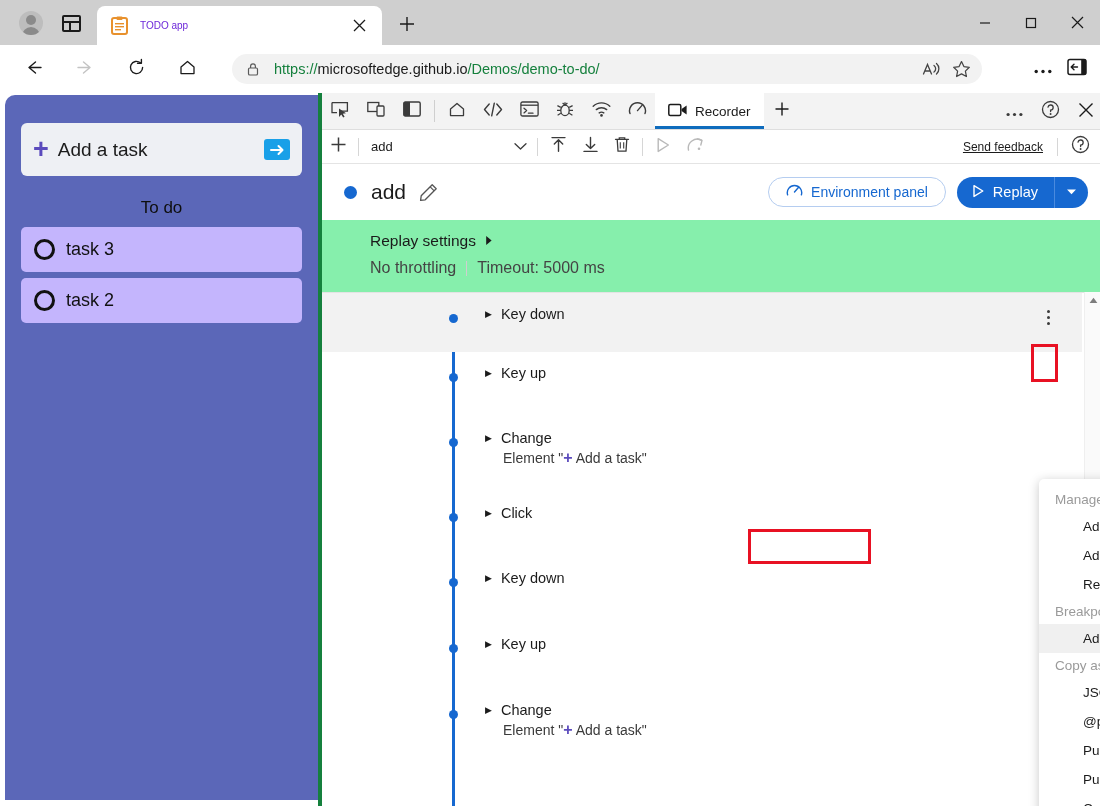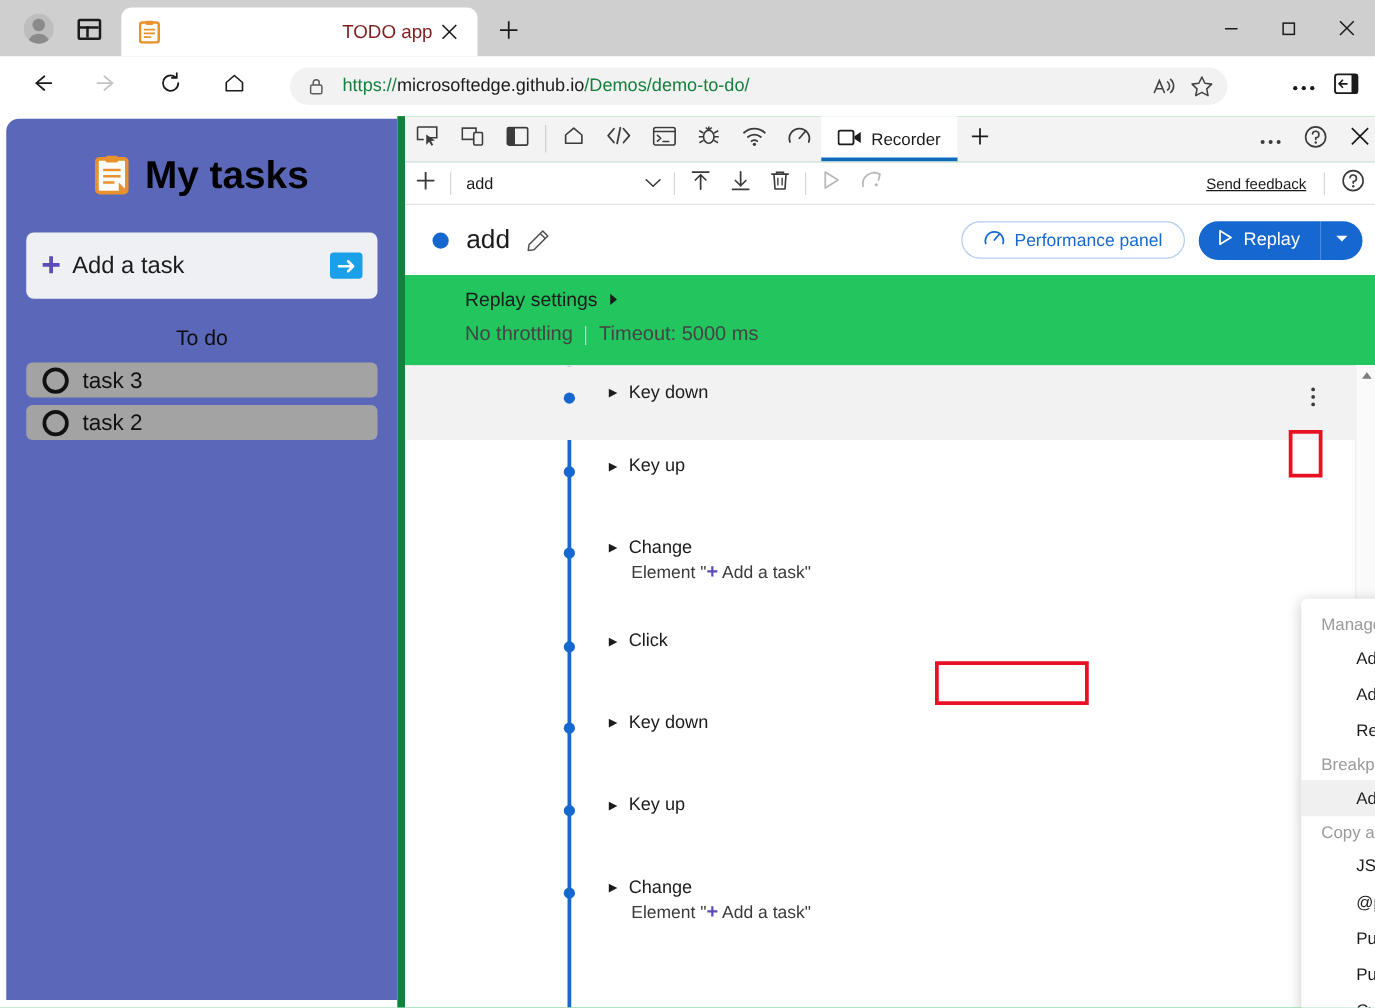--- a/index.html
+++ b/index.html
@@ -50,22 +50,22 @@
   }
   .tab {
     position: absolute; left: 97px; top: 6px; width: 285px; height: 39px;
     background: #ffffff; border-radius: 8px 8px 0 0;
     display: flex; align-items: center; padding: 0 10px 0 14px;
   }
   .tab-favicon {
     width: 17px; height: 19px; flex: 0 0 auto; position: relative; margin-right: 12px;
   }
   .tab-title {
-    font-size: 15px; color: #7f1d1d; flex: 1 1 auto;
-    white-space: nowrap; overflow: hidden; text-overflow: ellipsis; text-align: right;
+    font-size: 10px; color: #6d28d9; flex: 1 1 auto;
+    white-space: nowrap; overflow: hidden; text-overflow: ellipsis;
   }
   .tab-close {
     width: 26px; height: 26px; display: flex; align-items: center; justify-content: center;
     color: #1b1b1b; flex: 0 0 auto;
   }
   .newtab-btn {
     position: absolute; left: 392px; top: 11px; width: 30px; height: 30px;
     display: flex; align-items: center; justify-content: center; color: #1b1b1b;
   }
   .wincontrols { position: absolute; right: 0; top: 0; height: 45px; display: flex; }
@@ -125,33 +125,33 @@
   .add-plus { color: #5b4bbd; font-size: 27px; font-weight: bold; line-height: 1; margin-right: 9px; }
   .add-task-text { font-size: 19px; color: #1b1b1b; flex: 1 1 auto; }
   .add-arrow-btn {
     width: 26px; height: 21px; background: #19a0e8; border-radius: 3px;
     display: flex; align-items: center; justify-content: center; color: #fff; font-size: 14px;
   }
   .todo-section-label {
     text-align: center; font-size: 17px; color: #0e0e0e; margin-top: 22px; margin-bottom: 9px;
   }
   .task-row {
-    margin: 0 16px 6px 16px; height: 28px; background: #a3a3a3; border-radius: 5px;
+    margin: 0 16px 6px 16px; height: 45px; background: #c4b5fd; border-radius: 5px;
     display: flex; align-items: center; padding: 0 13px;
   }
   .task-check {
     width: 21px; height: 21px; border: 3px solid #111; border-radius: 50%;
     flex: 0 0 auto; margin-right: 11px;
   }
   .task-label { font-size: 18px; color: #111; }
 
   
   .devtools {
     position: absolute; left: 318px; top: 0; width: 782px; height: 713px;
-    background: #22c55e; border-left: 6px solid #15803d;
+    background: #86efac; border-left: 4px solid #15803d;
   }
   .dt-tabbar {
     position: absolute; left: 0; top: 0; width: 782px; height: 37px;
     background: #f3f3f3; border-bottom: 1px solid #dedede; display: flex; align-items: stretch;
   }
   .dt-icon-btn {
     width: 36px; display: flex; align-items: center; justify-content: center; color: #3b3b3b;
   }
   .dt-sep { width: 1px; margin: 7px 4px; background: #cfcfcf; }
   .dt-tab {
@@ -402,33 +402,20 @@
           </svg>
         </span>
       </div>
     </div>
   </div>
 
   <div class="page">
 
     <div class="todo-viewport">
       <div class="todo-app">
-        <div class="todo-title">
-          <span class="clipboard-icon">
-            <svg width="27" height="32" viewBox="0 0 27 32">
-              <rect x="1.5" y="3" width="24" height="27" rx="2.5" fill="#fdfdfd" stroke="#e8912d" stroke-width="3"></rect>
-              <rect x="8.5" y="0.5" width="10" height="5.5" rx="1.5" fill="#e8912d"></rect>
-              <rect x="6.5" y="11" width="14" height="2" fill="#e8912d"></rect>
-              <rect x="6.5" y="16" width="14" height="2" fill="#e8912d"></rect>
-              <rect x="6.5" y="21" width="9" height="2" fill="#e8912d"></rect>
-              <path d="M19 22 L26 29 L19 30 Z" fill="#e8912d"></path>
-            </svg>
-          </span>
-          <span>My tasks</span>
-        </div>
 
         <div class="add-task-box">
           <span class="add-plus">+</span>
           <span class="add-task-text">Add a task</span>
           <span class="add-arrow-btn">
             <svg width="15" height="12" viewBox="0 0 15 12">
                 <path d="M1 6 H12 M8.5 2 L12.5 6 L8.5 10" stroke="#fff" stroke-width="2" fill="none" stroke-linecap="round" stroke-linejoin="round"></path>
               </svg>
           </span>
         </div>
@@ -658,21 +645,21 @@
           </svg>
         </span>
         <div class="rec-header-right">
           <div class="btn-perf">
             <span>
               <svg width="17" height="15" viewBox="0 0 17 15">
                 <path d="M1.6 11.8 A7.2 7.2 0 1 1 15.4 11.8" fill="none" stroke="#1668d0" stroke-width="1.4" stroke-linecap="round"></path>
                 <path d="M8.5 9 L12.6 4.2" stroke="#1668d0" stroke-width="1.4" stroke-linecap="round"></path>
               </svg>
             </span>
-            <span>Performance panel</span>
+            <span>Environment panel</span>
           </div>
           <div class="btn-replay-group">
             <div class="btn-replay">
               <span>
                 <svg width="14" height="14" viewBox="0 0 14 14">
                     <path d="M3 1.6 L11.8 7 L3 12.4 Z" fill="none" stroke="#fff" stroke-width="1.4" stroke-linejoin="round"></path>
                   </svg>
               </span>
               <span>Replay</span>
             </div>

